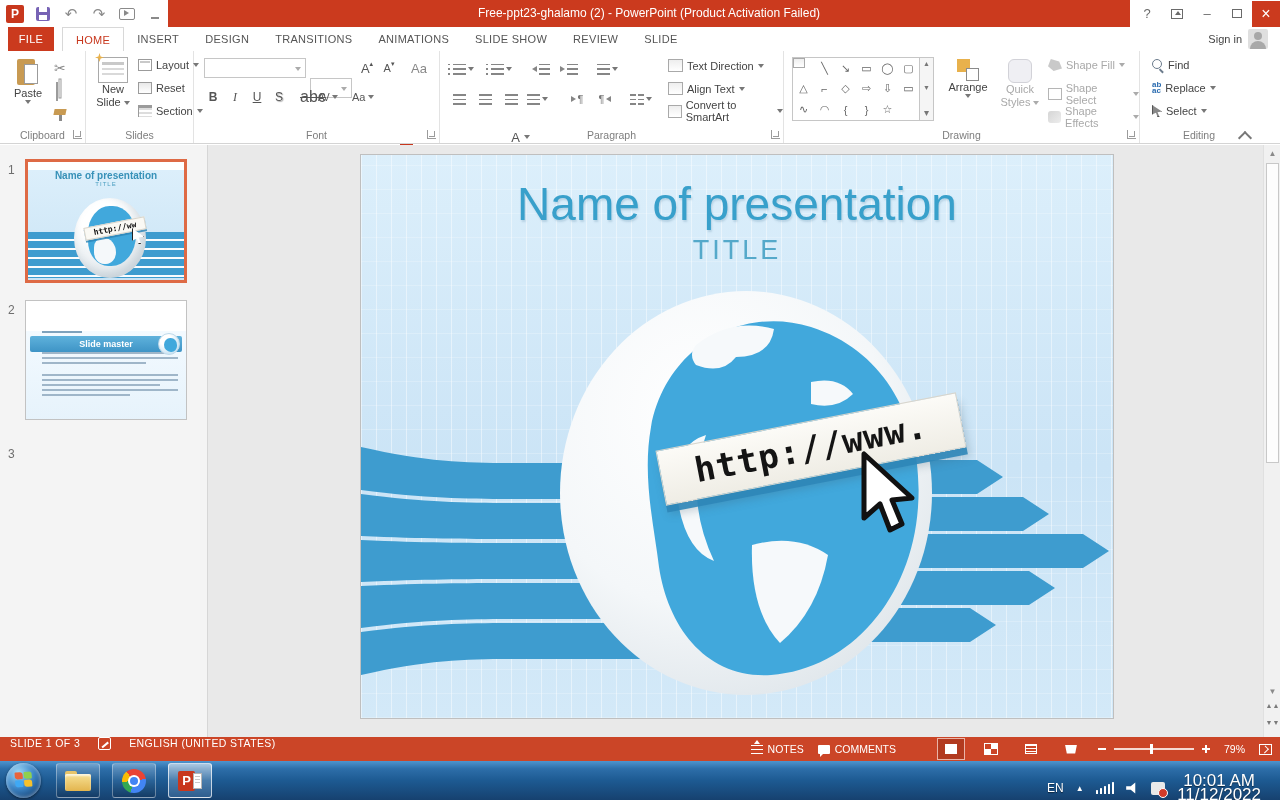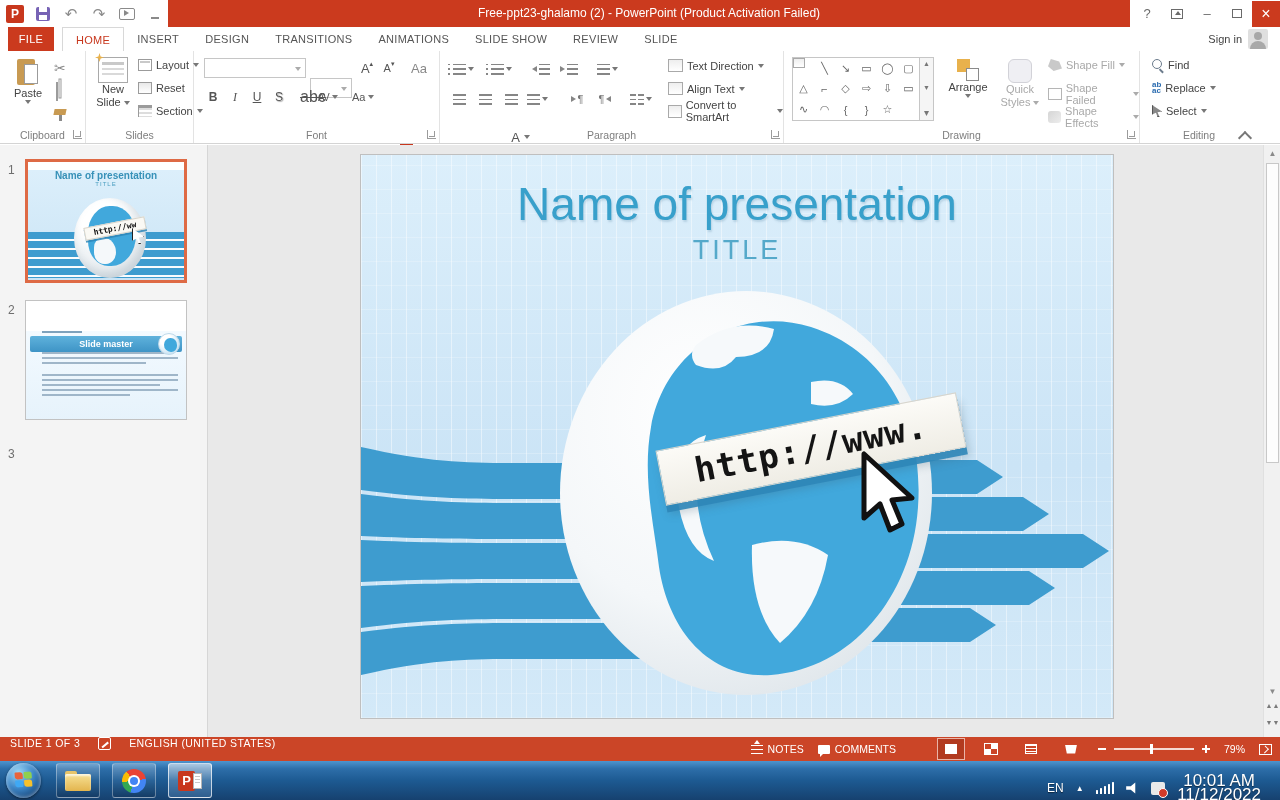--- a/index.html
+++ b/index.html
@@ -448,21 +448,21 @@
             <span class="dd dis"></span>
           </span>
       </div>
       <div class="smallrow g-dis abs" style="left:264px;top:8px">
           <span class="sf-ic" style="background:#C9C9C9;clip-path:polygon(20% 0,80% 20%,100% 80%,40% 100%,0 60%)"></span>
           <span>Shape Fill</span>
           <span class="dd dis"></span>
         </div>
       <div class="smallrow g-dis abs" style="left:264px;top:31px">
           <span class="sf-ic" style="border:1.5px solid #B5B5B5"></span>
-          <span>Shape Failed</span>
+          <span>Shape Select</span>
           <span class="dd dis"></span>
         </div>
       <div class="smallrow g-dis abs" style="left:264px;top:54px">
           <span class="sf-ic" style="background:linear-gradient(135deg,#D5D5D5,#EDEDED);border-radius:3px"></span>
           <span>Shape Effects</span>
           <span class="dd dis"></span>
         </div>
       <div class="grplabel">Drawing</div>
       <div class="launcher"></div>
     </div>

